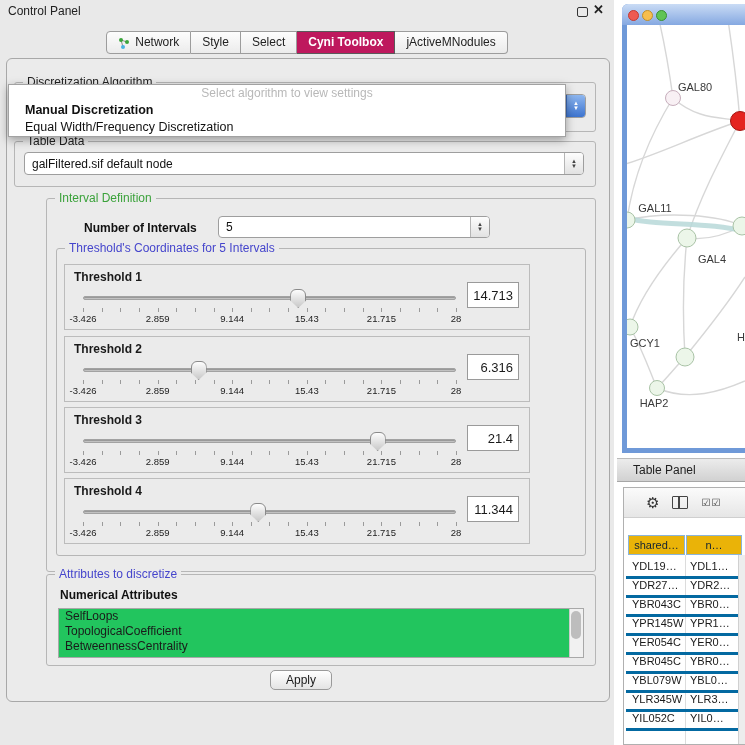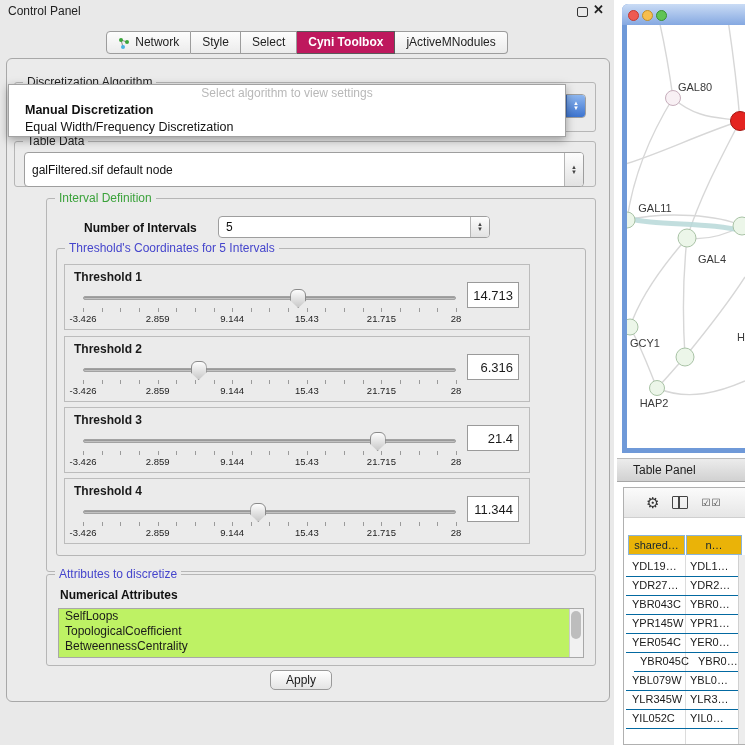--- a/index.html
+++ b/index.html
@@ -53,21 +53,21 @@
      background:linear-gradient(#fdfdfd,#c9c9c9);border:1px solid #8a8a8a;border-radius:6px 6px 2px 2px;
      clip-path:polygon(0 0,100% 0,100% 60%,50% 100%,0 60%);}
   .ticks{position:absolute;left:0;top:19px;width:374px;height:4px;
      background:repeating-linear-gradient(90deg,#9a9a9a 0 1px,transparent 1px 18.65px);}
   .scale{position:absolute;left:0;top:24px;width:373px;height:11px;text-align:right;}
   .scale span{position:absolute;transform:translateX(-50%);font-size:9.5px;color:#222;white-space:nowrap;}
   .thr-value{position:absolute;left:402px;top:17px;width:52px;height:26px;background:#fff;
      border:1px solid #9a9a9a;font-size:13px;display:flex;align-items:center;justify-content:flex-end;
      padding-right:5px;box-sizing:border-box;}
 
-  .listbox{position:absolute;background:#bef264;border:1px solid #a8a8a8;overflow:hidden;box-sizing:border-box;}
+  .listbox{position:absolute;background:#22c55e;border:1px solid #a8a8a8;overflow:hidden;box-sizing:border-box;}
   .listbox .li{height:15px;line-height:15px;padding-left:6px;font-size:12px;white-space:nowrap;}
   .vscroll{position:absolute;right:0;top:0;bottom:0;width:13px;background:#f1f1f1;border-left:1px solid #ccc;}
   .vscroll .vthumb{position:absolute;left:1px;top:2px;width:10px;height:28px;background:#bdbdbd;border-radius:5px;}
 
   .btn{position:absolute;background:linear-gradient(#ffffff,#e4e4e4);border:1px solid #9a9a9a;
      border-radius:5px;font-size:12px;display:flex;align-items:center;justify-content:center;box-sizing:border-box;}
 
   .bottom-tabs{position:absolute;left:0;top:704px;width:614px;display:flex;justify-content:center;}
 
   
@@ -87,21 +87,21 @@
      border:1px solid #b0b0b0;border-right:none;box-sizing:border-box;}
   #tb-toolbar{position:absolute;left:0;top:0;width:100%;height:30px;
      background:linear-gradient(#fbfbfb,#e6e6e6);border-bottom:1px solid #cfcfcf;
      display:flex;align-items:center;gap:13px;padding-left:22px;box-sizing:border-box;}
   .gear-icon{font-size:15px;color:#333;line-height:1;}
   .columns-icon{width:14px;height:11px;border:1.5px solid #444;border-radius:1px;position:relative;}
   .columns-icon::after{content:"";position:absolute;left:5px;top:0;bottom:0;width:1.5px;background:#444;}
   .check-icon{font-size:10px;color:#444;letter-spacing:1px;}
   .hdr-cell{position:absolute;top:47px;height:20px;background:#eab308;border:1px solid #8ab4da;
      font-size:11px;display:flex;align-items:center;justify-content:center;box-sizing:border-box;color:#123;}
-  .trow{position:absolute;left:2px;width:112px;height:19px;border-bottom:1px solid #0369a1;font-size:11px;}
+  .trow{position:absolute;left:2px;width:112px;height:19px;border-bottom:3px solid #0369a1;font-size:11px;}
   .trow .c1{position:absolute;left:6px;top:3px;white-space:nowrap;}
   .trow .c2{position:absolute;left:64px;top:3px;white-space:nowrap;}
   #colsep{position:absolute;left:61px;top:67px;bottom:0;width:1px;background:#dcdcdc;}
   #tb-scroll{position:absolute;right:0;top:67px;bottom:0;width:6px;background:#ededed;border-left:1px solid #d0d0d0;}
 </style>
 </head>
 <body>
 
 <div id="control-panel">
 
@@ -149,21 +149,21 @@
 
   <div class="menu-overlay">
     <div class="ph">Select algorithm to view settings</div>
     <div class="opt b">Manual Discretization</div>
     <div class="opt">Equal Width/Frequency Discretization</div>
   </div>
 
   <div class="group" style="left:14px;top:141px;width:580px;height:44px;">
     <span class="gtitle">Table Data</span>
   </div>
-  <div class="combo" style="left:24px;top:152px;width:560px;height:35px;">
+  <div class="combo" style="left:24px;top:152px;width:560px;height:23px;">
     <span class="val">galFiltered.sif default node</span>
     <span class="step">
       <span>▲</span>
       <span>▼</span>
     </span>
   </div>
 
   <div class="group" style="left:46px;top:198px;width:548px;height:372px;">
     <span class="gtitle green">Interval Definition</span>
   </div>
@@ -344,21 +344,21 @@
     <span class="c2">YBR0…</span>
   </div>
   <div class="trow" style="top:126px;">
     <span class="c1">YPR145W</span>
     <span class="c2">YPR1…</span>
   </div>
   <div class="trow" style="top:145px;">
     <span class="c1">YER054C</span>
     <span class="c2">YER0…</span>
   </div>
-  <div class="trow" style="top:164px;margin-left:8px;">
+  <div class="trow" style="top:164px;">
     <span class="c1">YBR045C</span>
     <span class="c2">YBR0…</span>
   </div>
   <div class="trow" style="top:183px;">
     <span class="c1">YBL079W</span>
     <span class="c2">YBL0…</span>
   </div>
   <div class="trow" style="top:202px;">
     <span class="c1">YLR345W</span>
     <span class="c2">YLR3…</span>

